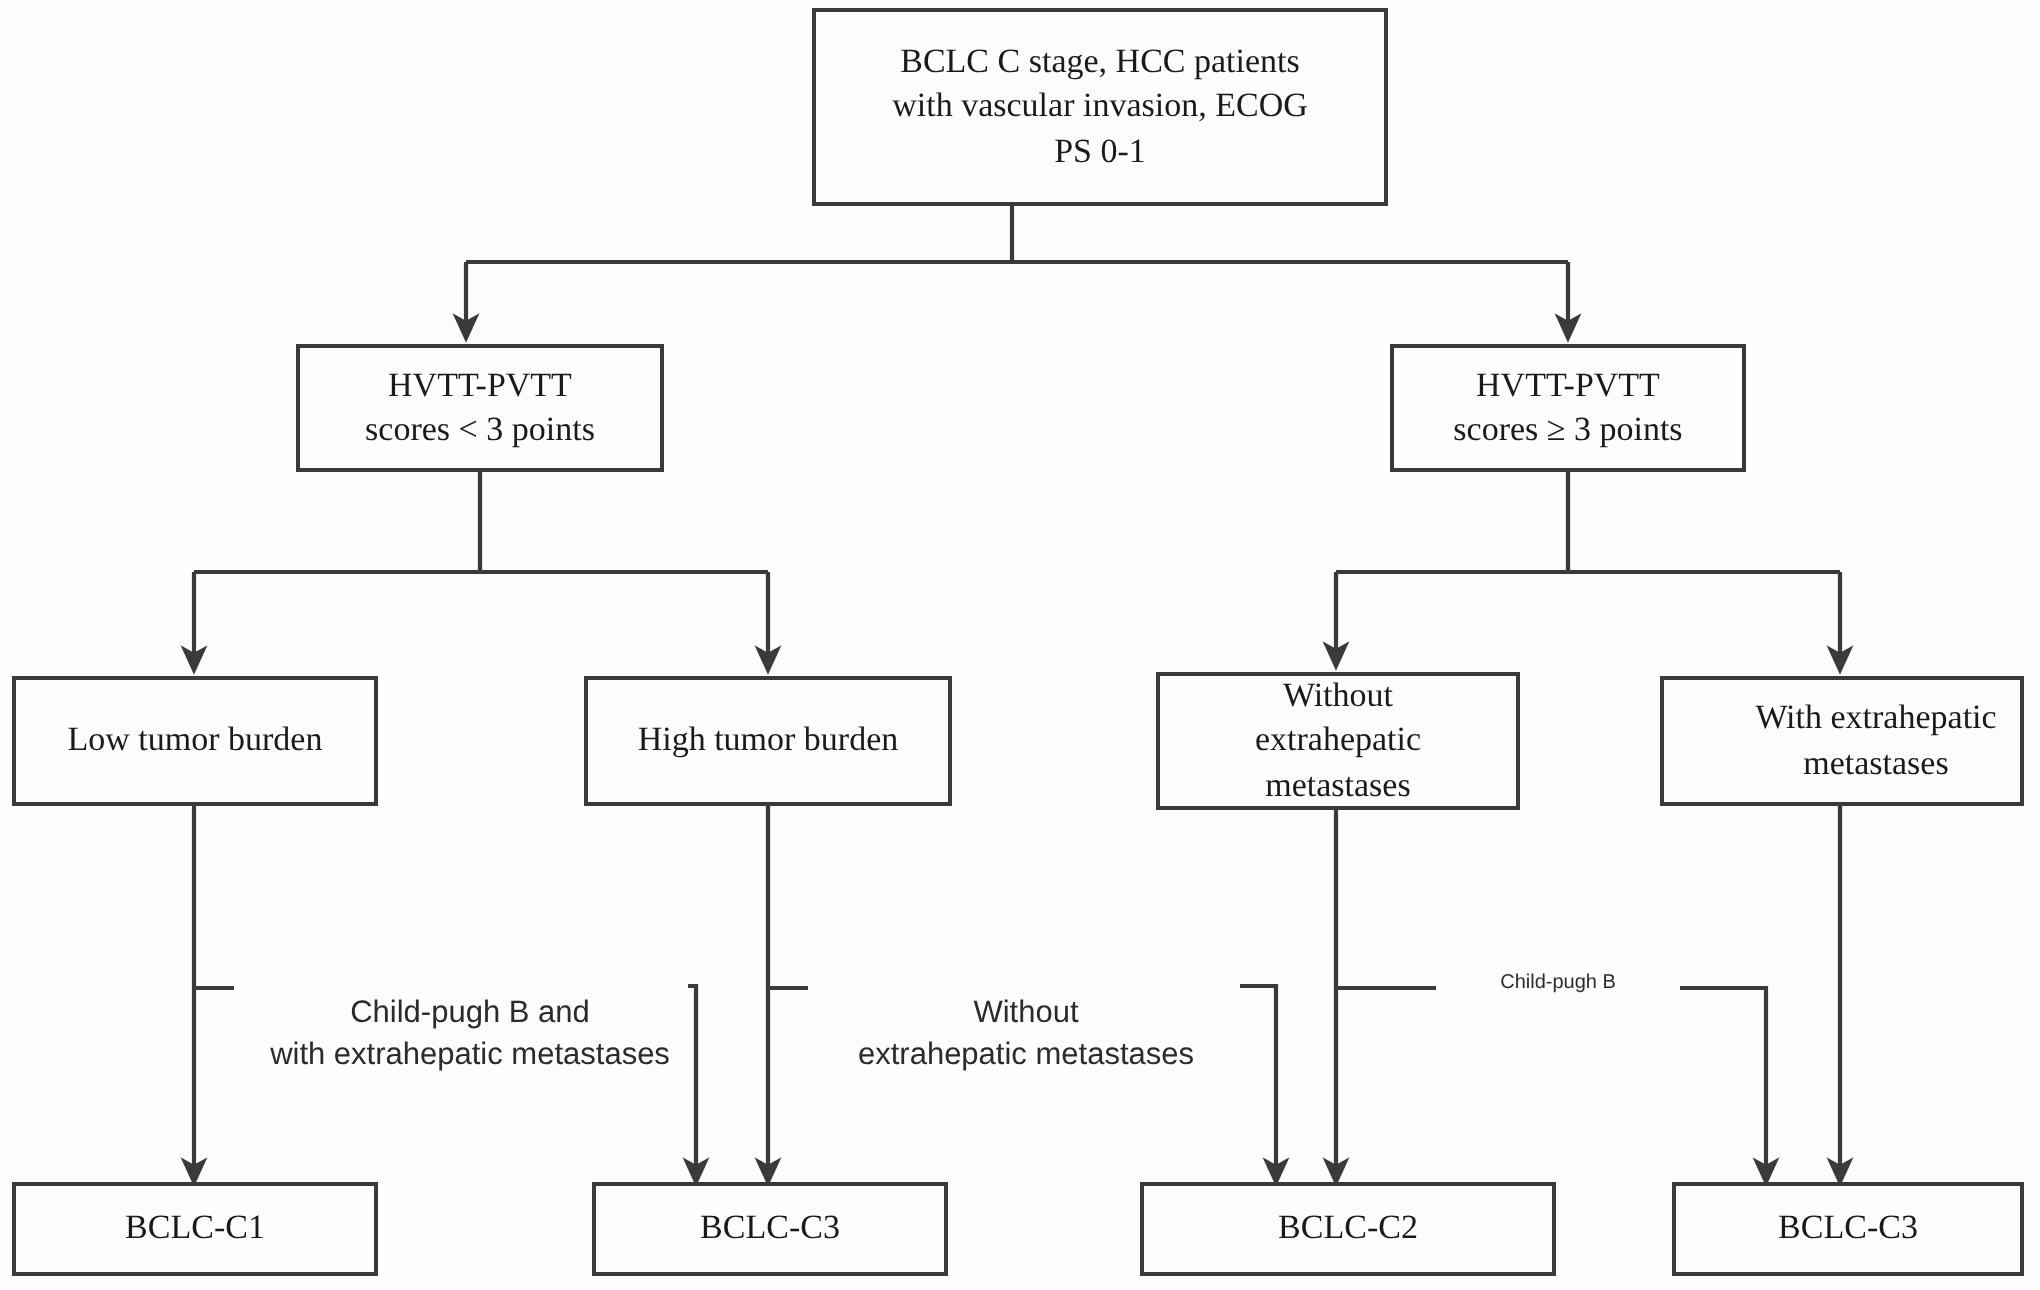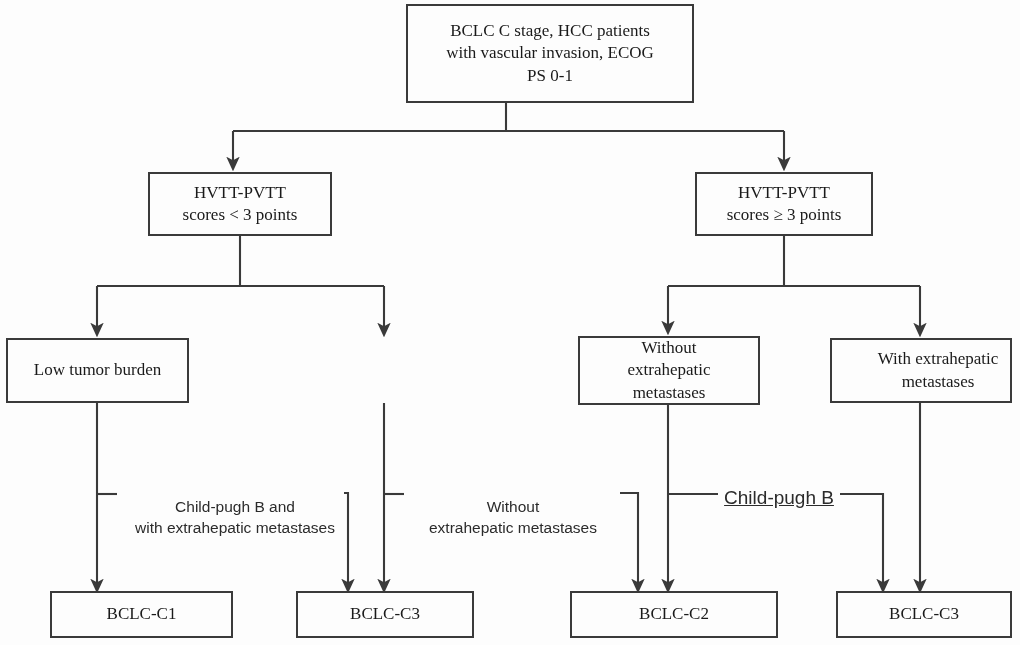--- a/index.html
+++ b/index.html
@@ -48,23 +48,22 @@
     color: #2b2b2b;
     font-family: "Liberation Sans", "DejaVu Sans", sans-serif;
     font-size: 15.5px;
     line-height: 1.34;
     text-align: center;
     white-space: pre-line;
     background: #fdfdfd;
     padding: 0 4px;
   }
   .edge-label.single {
-    font-size: 19px;
+    font-size: 10px;
     white-space: nowrap;
-    text-decoration: underline;
   }
 </style>
 </head>
 <body>
 
 <div id="canvas">
 
   <svg id="wires" viewBox="0 0 1020 645" xmlns="http://www.w3.org/2000/svg">
     <defs>
       <marker id="arrow" viewBox="0 0 12 12" refX="6" refY="6" markerWidth="7" markerHeight="7" orient="auto-start-reverse">
@@ -123,20 +122,23 @@
 
   <div class="node" style="left:695px; top:172px; width:178px; height:64px;">
     <span class="txt">HVTT-PVTT
 scores ≥ 3 points</span>
   </div>
 
   <div class="node" style="left:6px; top:338px; width:183px; height:65px;text-align:center;">
     <span class="txt">Low tumor burden</span>
   </div>
 
+  <div class="node" style="left:292px; top:338px; width:184px; height:65px;">
+    <span class="txt">High tumor burden</span>
+  </div>
 
   <div class="node" style="left:578px; top:336px; width:182px; height:69px;">
     <span class="txt">Without
 extrahepatic
 metastases</span>
   </div>
 
   <div class="node" style="left:830px; top:338px; width:182px; height:65px;padding-left:40px;">
     <span class="txt">With extrahepatic
 metastases</span>
@@ -149,21 +151,21 @@
 
   <div class="edge-label" style="left:406px; top:476px; width:206px;">
     <span>Without
 extrahepatic metastases</span>
   </div>
 
   <div class="edge-label single" style="left:718px; top:485px; width:114px;">
     <span>Child-pugh B</span>
   </div>
 
-  <div class="node" style="left:6px; top:591px; width:183px; height:47px;margin-left:44px;">
+  <div class="node" style="left:6px; top:591px; width:183px; height:47px;">
     <span class="txt">BCLC-C1</span>
   </div>
 
   <div class="node" style="left:296px; top:591px; width:178px; height:47px;">
     <span class="txt">BCLC-C3</span>
   </div>
 
   <div class="node" style="left:570px; top:591px; width:208px; height:47px;">
     <span class="txt">BCLC-C2</span>
   </div>

